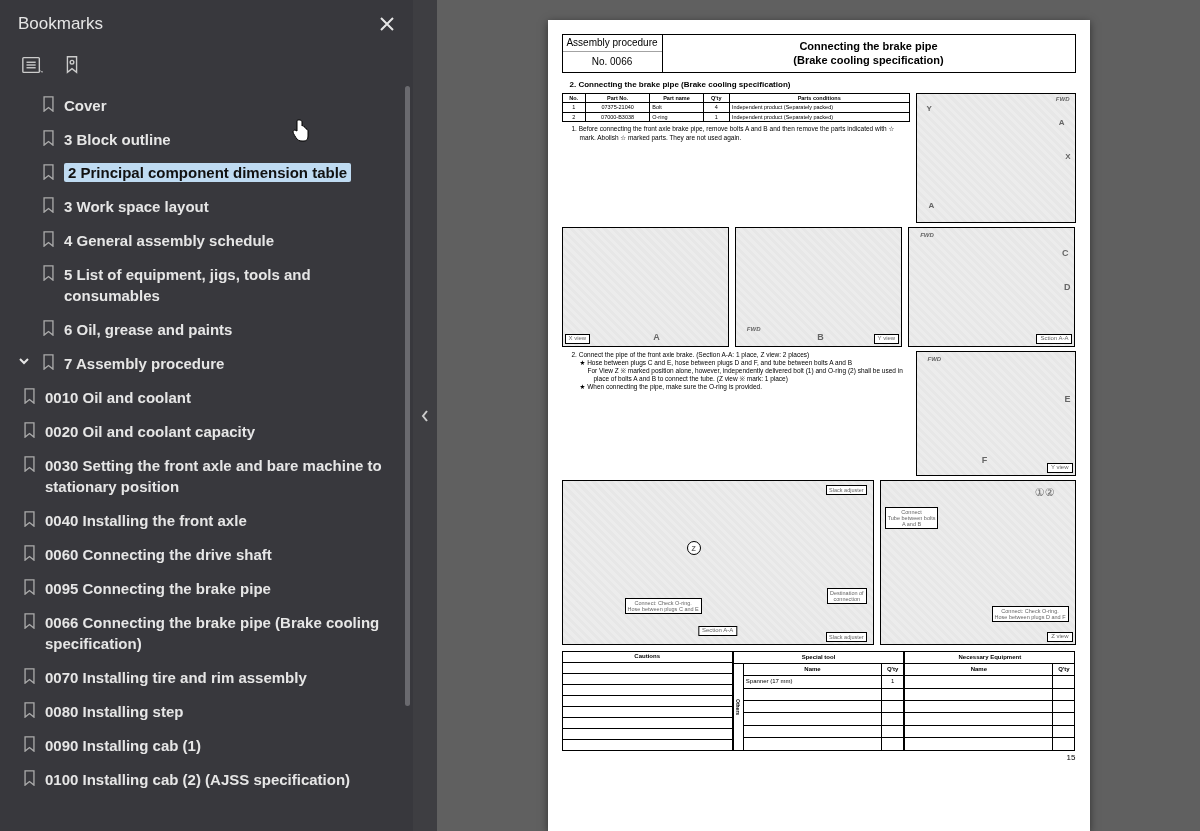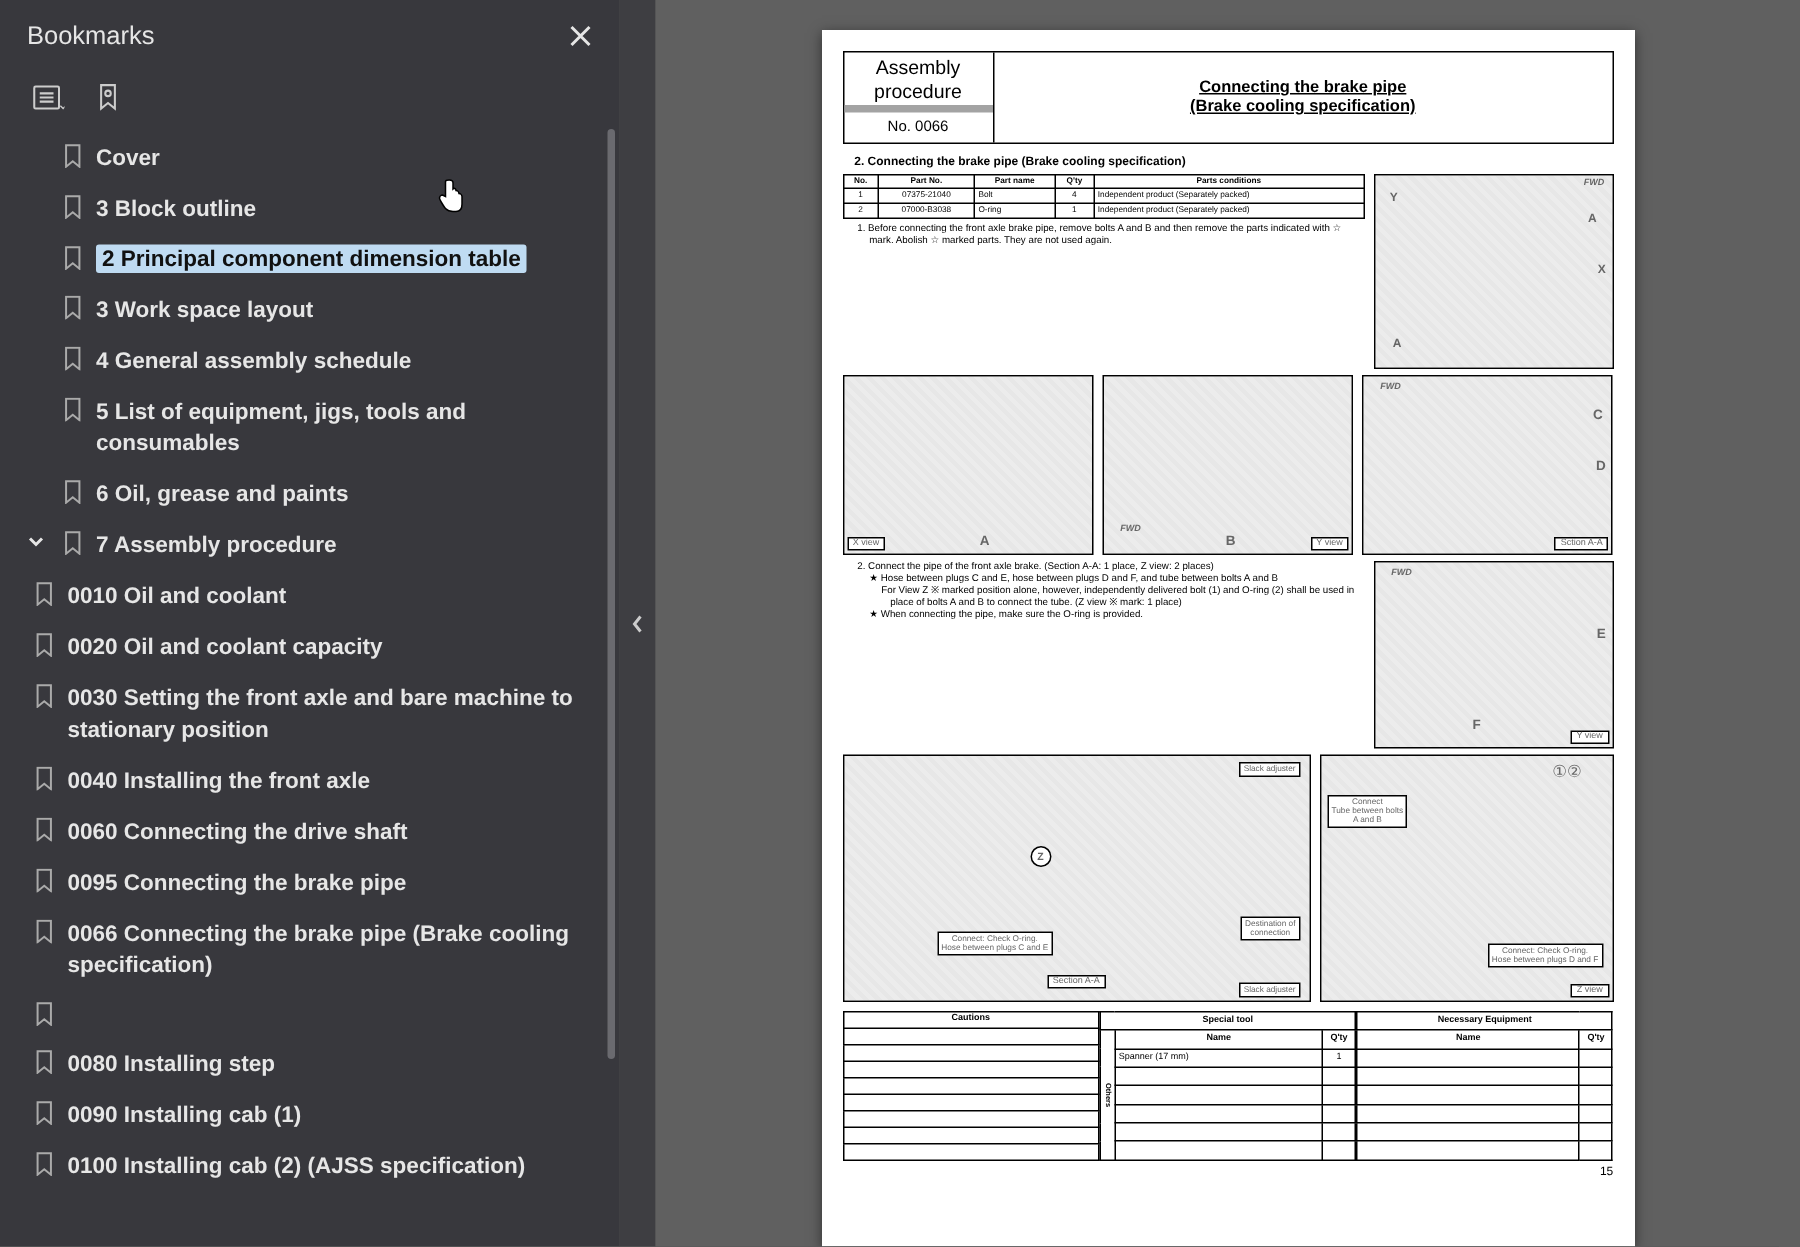--- a/index.html
+++ b/index.html
@@ -32,23 +32,23 @@
   
   .collapse-handle { width: 24px; background: #3e3e42; display: flex; align-items: center; justify-content: center; cursor: pointer; height: 100%; }
   .collapse-handle svg { width: 10px; height: 14px; stroke: #ccc; fill: #ccc; }
 
   
   .doc-area { flex: 1; background: #606060; height: 100%; display: flex; justify-content: center; overflow: hidden; padding-top: 20px; }
   .page { width: 542px; background: #fff; box-shadow: 0 2px 8px rgba(0,0,0,0.5); padding: 14px 14px 10px; font-size: 7px; color: #000; line-height: 1.2; display: flex; flex-direction: column; }
 
   .page-header-box { border: 1px solid #000; display: flex; margin-bottom: 5px; }
   .phb-left { width: 100px; border-right: 1px solid #000; text-align: center; }
-  .phb-left .phb-top { border-bottom: 5px solid #a3a3a3; padding: 2px 0; font-size: 13px; }
+  .phb-left .phb-top { border-bottom: 1px solid #a3a3a3; padding: 2px 0; font-size: 10px; }
   .phb-left .phb-bot { padding: 4px 0; font-size: 10px; font-weight: normal; }
-  .phb-right { flex: 1; display: flex; flex-direction: column; align-items: center; justify-content: center; padding: 2px; text-decoration: underline; }
+  .phb-right { flex: 1; display: flex; flex-direction: column; align-items: center; justify-content: center; padding: 2px; }
   .phb-right .line { font-weight: bold; font-size: 11px; }
 
   .section-title { font-weight: bold; font-size: 8px; margin: 2px 0 3px 8px; }
 
   .content-row { display: flex; gap: 6px; }
   .content-col { flex: 1; }
   .parts-table { border-collapse: collapse; width: 100%; font-size: 5.5px; margin-bottom: 3px; }
   .parts-table th, .parts-table td { border: 1px solid #000; padding: 1px 2px; text-align: center; }
   .parts-table td.left { text-align: left; }
   .note-text { font-size: 6.5px; margin-left: 10px; text-indent: -8px; padding-left: 8px; line-height: 1.25; }
@@ -240,20 +240,21 @@
             </svg>
           </span>
           <span class="bk-label">0066 Connecting the brake pipe (Brake cooling specification)</span>
         </div>
       <div class="bookmark-item child">
           <span class="bk-icon">
             <svg viewBox="0 0 14 18">
               <path d="M2 1 h10 v16 l-5 -4 l-5 4 z"></path>
             </svg>
           </span>
+          <span class="bk-label">0070 Installing tire and rim assembly</span>
         </div>
       <div class="bookmark-item child">
           <span class="bk-icon">
             <svg viewBox="0 0 14 18">
               <path d="M2 1 h10 v16 l-5 -4 l-5 4 z"></path>
             </svg>
           </span>
           <span class="bk-label">0080 Installing step</span>
         </div>
       <div class="bookmark-item child">

